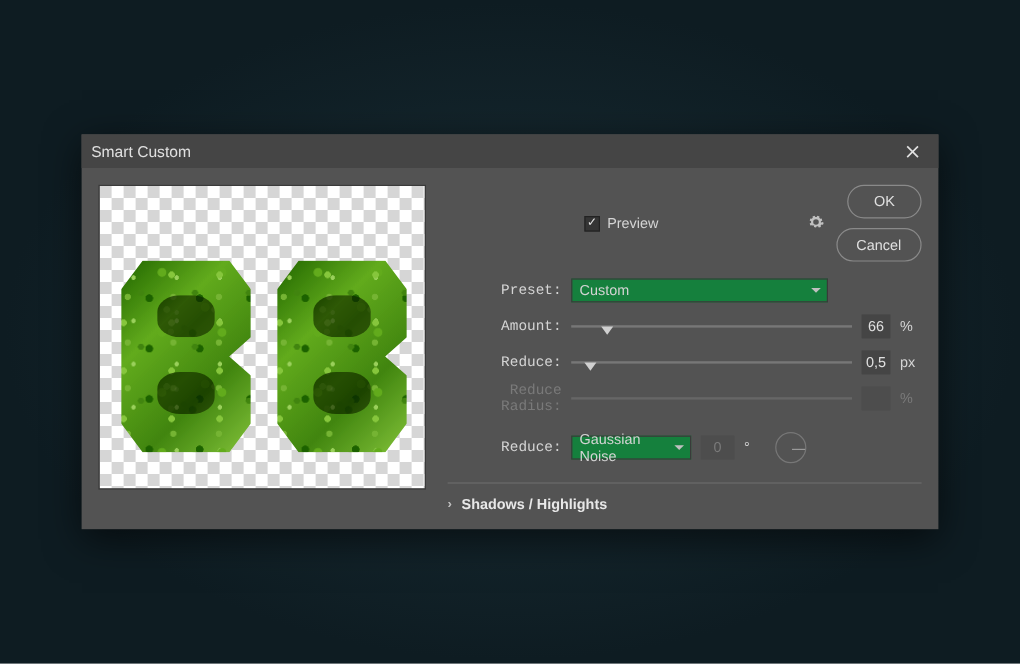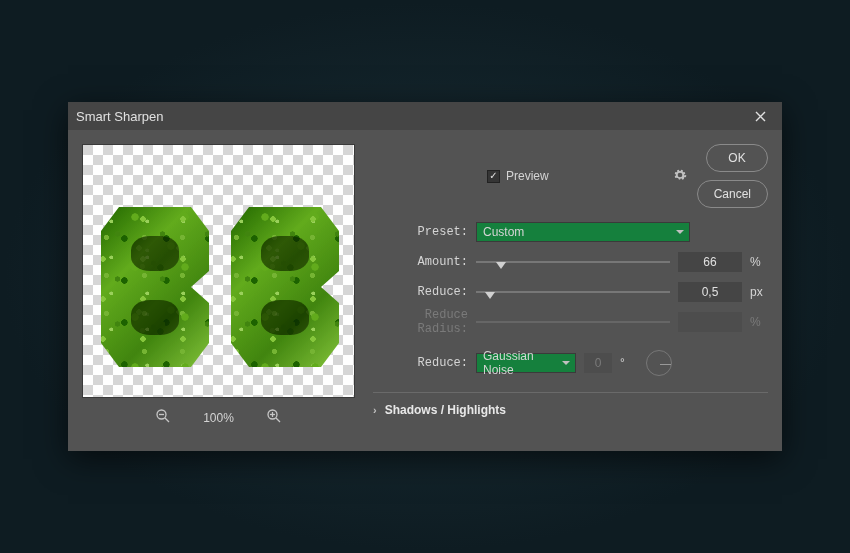--- a/index.html
+++ b/index.html
@@ -108,21 +108,21 @@
   .slider .track {
     height:2px; background:#777; width:100%;
   }
   .slider .thumb {
     position:absolute; width:0; height:0; top:10px;
     border:5px solid transparent; border-top:7px solid #d0d0d0;
     transform:translateX(-5px);
   }
   .slider.disabled .track { background:#666; }
   .numbox {
-    width:64px; height:20px; background:#454545; text-align:center;
+    width:24px; height:20px; background:#454545; text-align:center;
     color:#e0e0e0; font-size:12px; display:inline-flex; align-items:center; justify-content:center;
   }
   .numbox.disabled { background:#4d4d4d; color:#7a7a7a; }
   .unit { width:18px; color:#d4d4d4; }
   .angle {
     width:26px; height:26px; border:1px solid #777; border-radius:50%;
     position:relative;
   }
   .angle::after {
     content:""; position:absolute; width:11px; height:1px; background:#999;
@@ -133,52 +133,34 @@
     display:flex; align-items:center; gap:8px; font-weight:bold; color:#e8e8e8;
     cursor:pointer;
   }
   .section .chev { font-size:11px; color:#c0c0c0; }
 </style>
 </head>
 <body>
 
 <div class="dialog">
   <div class="titlebar">
-    <span>Smart Sharpen</span>
+    <span>Smart Custom</span>
     <span class="spacer"></span>
     <div class="close">
       <svg width="11" height="11" viewBox="0 0 11 11">
           <path d="M1 1 L10 10 M10 1 L1 10" stroke="#e0e0e0" stroke-width="1.4"></path>
         </svg>
     </div>
   </div>
   <div class="body">
     <div class="preview">
       <div class="preview-box">
         <div class="leaf-letter l1"></div>
         <div class="leaf-letter l2"></div>
       </div>
-      <div class="zoom-row">
-        <span class="zoom-btn">
-          <svg width="16" height="16" viewBox="0 0 16 16">
-              <circle cx="6.5" cy="6.5" r="4.5" stroke="#d4d4d4" stroke-width="1.3" fill="none"></circle>
-              <line x1="10" y1="10" x2="14" y2="14" stroke="#d4d4d4" stroke-width="1.3"></line>
-              <line x1="4" y1="6.5" x2="9" y2="6.5" stroke="#d4d4d4" stroke-width="1.3"></line>
-            </svg>
-        </span>
-        <span class="zoom-level">100%</span>
-        <span class="zoom-btn">
-          <svg width="16" height="16" viewBox="0 0 16 16">
-              <circle cx="6.5" cy="6.5" r="4.5" stroke="#d4d4d4" stroke-width="1.3" fill="none"></circle>
-              <line x1="10" y1="10" x2="14" y2="14" stroke="#d4d4d4" stroke-width="1.3"></line>
-              <line x1="4" y1="6.5" x2="9" y2="6.5" stroke="#d4d4d4" stroke-width="1.3"></line>
-              <line x1="6.5" y1="4" x2="6.5" y2="9" stroke="#d4d4d4" stroke-width="1.3"></line>
-            </svg>
-        </span>
-      </div>
     </div>
 
     <div class="controls">
       <div class="top-row">
         <div class="center">
           <span class="checkbox">
               <span class="mark">✓</span>
             </span>
           <span>Preview</span>
         </div>

